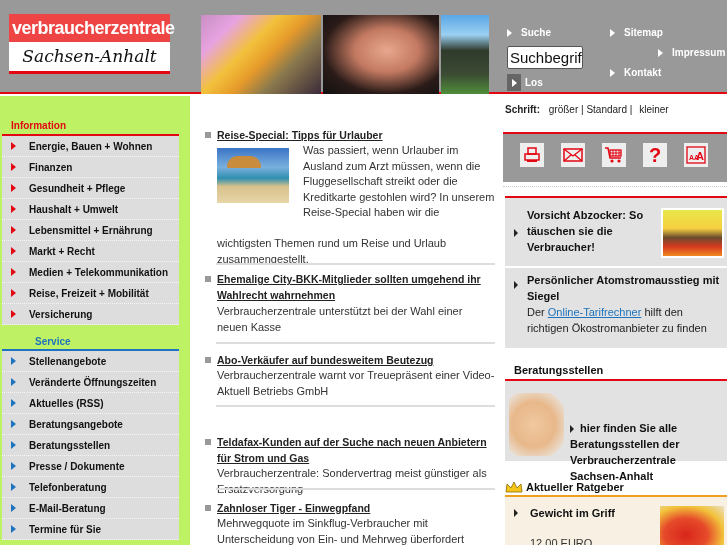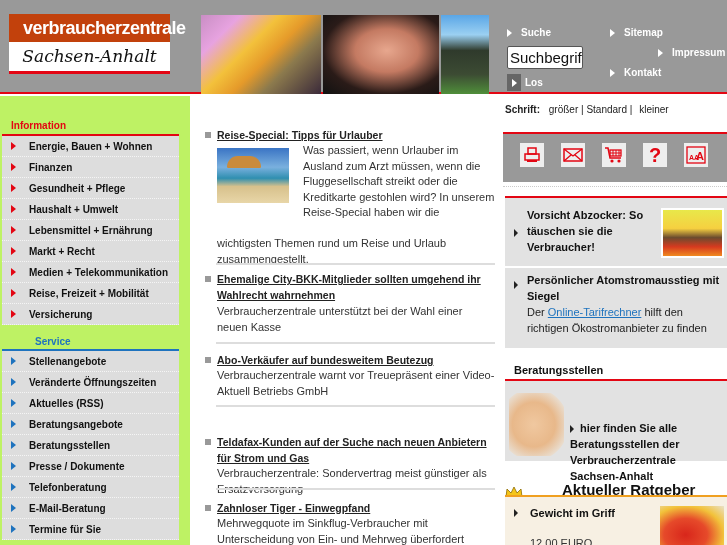--- a/index.html
+++ b/index.html
@@ -2,21 +2,21 @@
 <html><head>
 <meta charset="utf-8">
 <style>
   * { box-sizing: border-box; margin: 0; padding: 0; }
   html, body { width: 727px; height: 545px; overflow: hidden; background: #ffffff; font-family: "Liberation Sans", sans-serif; color: #222; }
   .page { position: relative; width: 727px; height: 545px; }
 
   
   .header { position: absolute; left: 0; top: 0; width: 727px; height: 94px; background: #999999; border-bottom: 2px solid #e30613; }
   .logo { position: absolute; left: 9px; top: 14px; width: 161px; height: 60px; background: #fff; border-bottom: 3px solid #e30613; }
-  .logo-top { height: 28px; background: #c2410c; color: #fff; font-weight: bold; font-size: 18px; letter-spacing: -0.5px; line-height: 28px; padding-left: 14px; font-family: "Liberation Sans", sans-serif; }
+  .logo-top { height: 28px; background: #ef4444; color: #fff; font-weight: bold; font-size: 18px; letter-spacing: -0.5px; line-height: 28px; padding-left: 3px; font-family: "Liberation Sans", sans-serif; }
   .logo-bottom { height: 41px; color: #111; font-family: "DejaVu Serif", serif; font-style: italic; font-size: 17px; line-height: 29px; text-align: center; }
 
   .banner { position: absolute; left: 201px; top: 15px; width: 288px; height: 79px; display: flex; gap: 2px; }
   .banner-1 { width: 120px; height: 79px; background: linear-gradient(135deg,#c98ec4 0%,#e7a3e0 20%,#f3c13b 40%,#e59a2a 55%,#8c7a4d 70%,#3b2a3a 100%); }
   .banner-2 { width: 117px; height: 79px; background: radial-gradient(ellipse at 55% 45%,#e7a78e 0%,#c47a62 35%,#2a1b18 70%,#111 100%); }
   .banner-3 { width: 48px; height: 79px; background: linear-gradient(180deg,#5aa6e6 0%,#9bd0f2 25%,#2f3a2c 45%,#3c4b33 75%,#4f8e3a 100%); }
 
   .hnav { position: absolute; top: 27px; color: #fff; font-weight: bold; font-size: 10px; }
   .hnav .arr { display: inline-block; width: 0; height: 0; border-left: 5px solid #fff; border-top: 4px solid transparent; border-bottom: 4px solid transparent; margin-right: 9px; vertical-align: middle; }
   .search-input { position: absolute; left: 507px; top: 46px; width: 76px; height: 23px; border: 1px solid #555; border-radius: 2px; background: #fff; font-size: 15px; font-family: "Liberation Sans", sans-serif; padding-left: 2px; color: #111; }
@@ -58,21 +58,21 @@
   .teaser-text { font-size: 11px; color: #222; line-height: 16px; }
   .teaser-text a { color: #1e73be; font-weight: normal; text-decoration: underline; text-align: center; }
   .abzocker-img { position: absolute; left: 156px; top: 10px; width: 63px; height: 50px; border: 2px solid #fff; background: linear-gradient(180deg,#e8e84a 0%,#f6d040 40%,#6b4b2e 60%,#d63a1f 80%,#f08a20 100%); }
 
   .bs-title { position: absolute; left: 11px; top: 268px; font-size: 11px; font-weight: bold; color: #111; }
   .bs-box { position: absolute; left: 2px; top: 283px; width: 222px; height: 82px; background: #e2e2e2; border-top: 2px solid #e30613; }
   .bs-map { position: absolute; left: 4px; top: 12px; width: 55px; height: 63px; background: radial-gradient(ellipse at 45% 50%,#f0c8a0 0%,#e8b88a 50%,#e9dccd 80%,transparent 82%); }
   .bs-text { position: absolute; left: 65px; top: 6px; font-size: 11px; font-weight: bold; color: #111; line-height: 16px; }
   .bs-text .tri { display: inline-block; width: 0; height: 0; border-left: 4px solid #222; border-top: 4px solid transparent; border-bottom: 4px solid transparent; margin-right: 6px; vertical-align: middle; }
 
-  .rg-title { position: absolute; left: 2px; top: 385px; font-size: 15px; font-weight: bold; color: #111; display: flex; align-items: flex-end; gap: 36px; }
+  .rg-title { position: absolute; left: 2px; top: 385px; font-size: 11px; font-weight: bold; color: #111; display: flex; align-items: flex-end; }
   .crown { width: 18px; height: 12px; margin-right: 3px; }
   .rg-box { position: absolute; left: 2px; top: 399px; width: 222px; height: 60px; background: #f7f0e3; border-top: 2px solid #f0a020; }
   .rg-item { position: absolute; left: 9px; top: 10px; font-size: 11px; font-weight: bold; color: #111; display: flex; align-items: center; }
   .rg-item .tri { width: 0; height: 0; border-left: 4px solid #222; border-top: 4px solid transparent; border-bottom: 4px solid transparent; margin-right: 12px; }
   .rg-price { position: absolute; left: 25px; top: 40px; font-size: 11px; color: #333; }
   .rg-img { position: absolute; left: 155px; top: 9px; width: 64px; height: 48px; background: radial-gradient(ellipse at 40% 60%,#d8261b 0%,#e64a2a 40%,#f2c23a 70%,#e9e1c8 100%); }
 </style>
 </head>
 <body>
 

